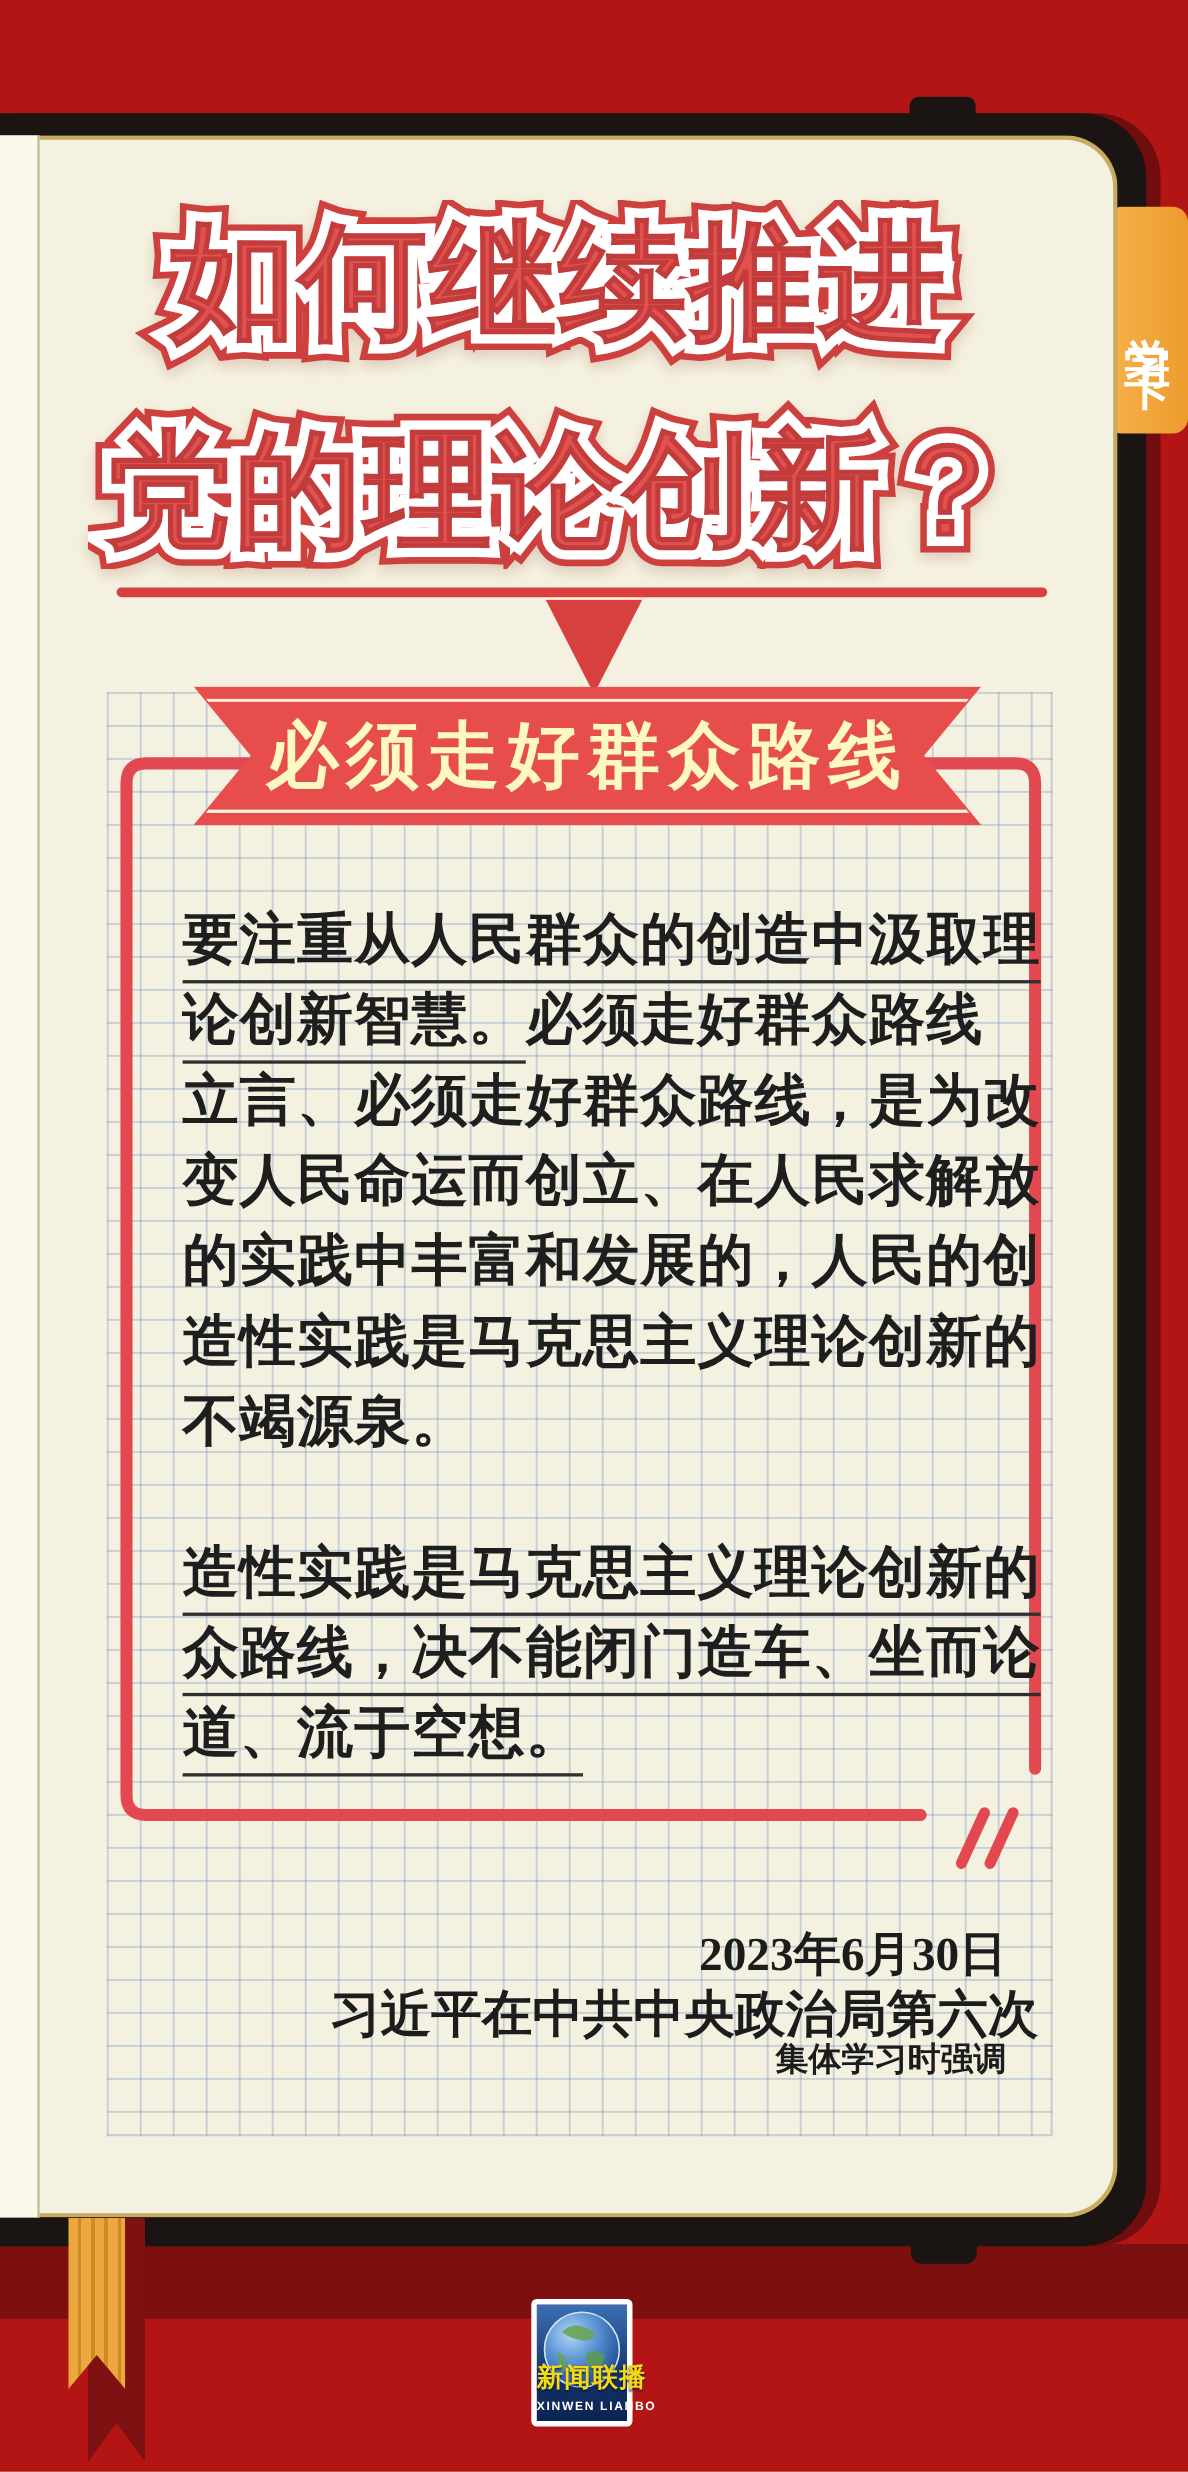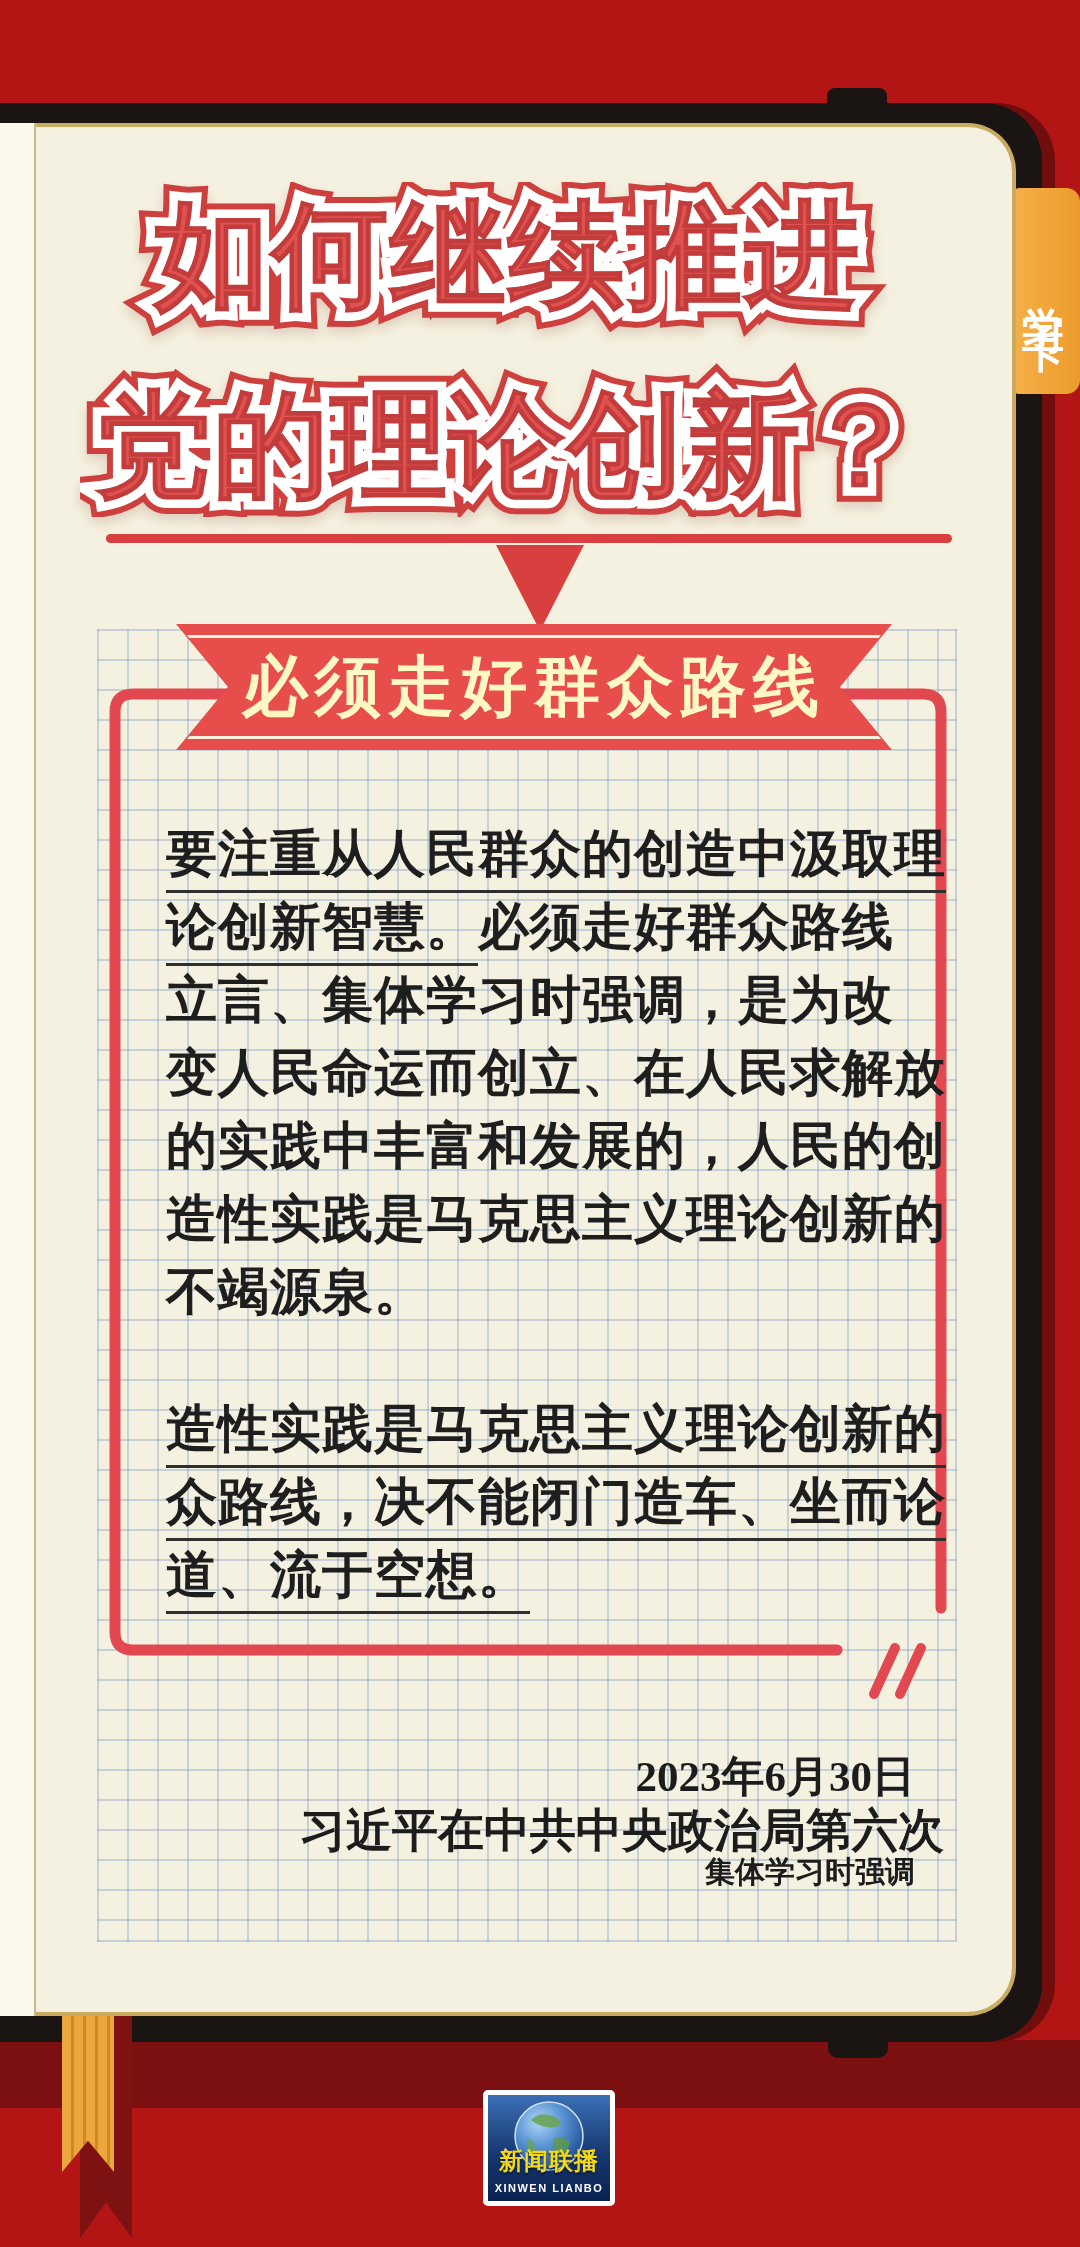--- a/index.html
+++ b/index.html
@@ -82,21 +82,21 @@
   .attr2{top:1852px;font-size:30px;}
 
   
   .bookmark-back{left:80px;top:2016px;width:52px;height:222px;background:#7e1111;z-index:6;
         clip-path:polygon(0 0,100% 0,100% 100%,50% 84%,0 100%);}
   .bookmark-front{left:62px;top:2016px;width:52px;height:156px;z-index:7;
         background:repeating-linear-gradient(90deg,#eca73f 0 9px,#cf8a25 9px 12px);
         clip-path:polygon(0 0,100% 0,100% 100%,50% 80%,0 100%);}
 
   
-  .logo{left:483px;top:2090px;width:132px;height:116px;box-sizing:border-box;z-index:9;
+  .logo{left:483px;top:2090px;width:92px;height:116px;box-sizing:border-box;z-index:9;
         border:5px solid #ffffff;border-radius:5px;
         background:linear-gradient(180deg,#3b6fb5 0%,#16366e 58%,#0b2250 100%);}
   .logo-globe{position:absolute;left:50%;top:3px;transform:translateX(-50%);}
   .logo-cn{position:absolute;left:0;bottom:24px;width:100%;text-align:center;
         color:#f6d90e;font-size:24px;font-weight:800;letter-spacing:1px;
         text-shadow:0 2px 2px rgba(0,20,60,.8);white-space:nowrap;}
   .logo-en{position:absolute;left:0;bottom:7px;width:100%;text-align:center;
         color:#ffffff;font-size:11px;font-weight:700;letter-spacing:1.5px;white-space:nowrap;}
 </style>
 </head>
@@ -145,21 +145,21 @@
   </g>
 </svg>
 
 <div class="abs banner">
   <div class="banner-inner"></div>
   <div class="banner-label">必须走好群众路线</div>
 </div>
 
 <div class="qline" style="top:820px"><span class="u">要注重从人民群众的创造中汲取理</span></div>
 <div class="qline" style="top:893px"><span class="u">论创新智慧。</span><span>必须走好群众路线</span></div>
-<div class="qline" style="top:966px"><span>立言、集体学习时强调，是为改</span></div>
+<div class="qline" style="top:966px"><span>立言、必须走好群众路线，是为改</span></div>
 <div class="qline" style="top:1039px"><span>变人民命运而创立、在人民求解放</span></div>
 <div class="qline" style="top:1112px"><span>的实践中丰富和发展的，人民的创</span></div>
 <div class="qline" style="top:1185px"><span>造性实践是马克思主义理论创新的</span></div>
 <div class="qline" style="top:1258px"><span>不竭源泉。</span></div>
 <div class="qline" style="top:1395px"><span class="u">造性实践是马克思主义理论创新的</span></div>
 <div class="qline" style="top:1468px"><span class="u">众路线，决不能闭门造车、坐而论</span></div>
 <div class="qline" style="top:1541px"><span class="u">道、流于空想。</span></div>
 
 <div class="meta date">2023年6月30日</div>
 <div class="meta attr1">习近平在中共中央政治局第六次</div>

